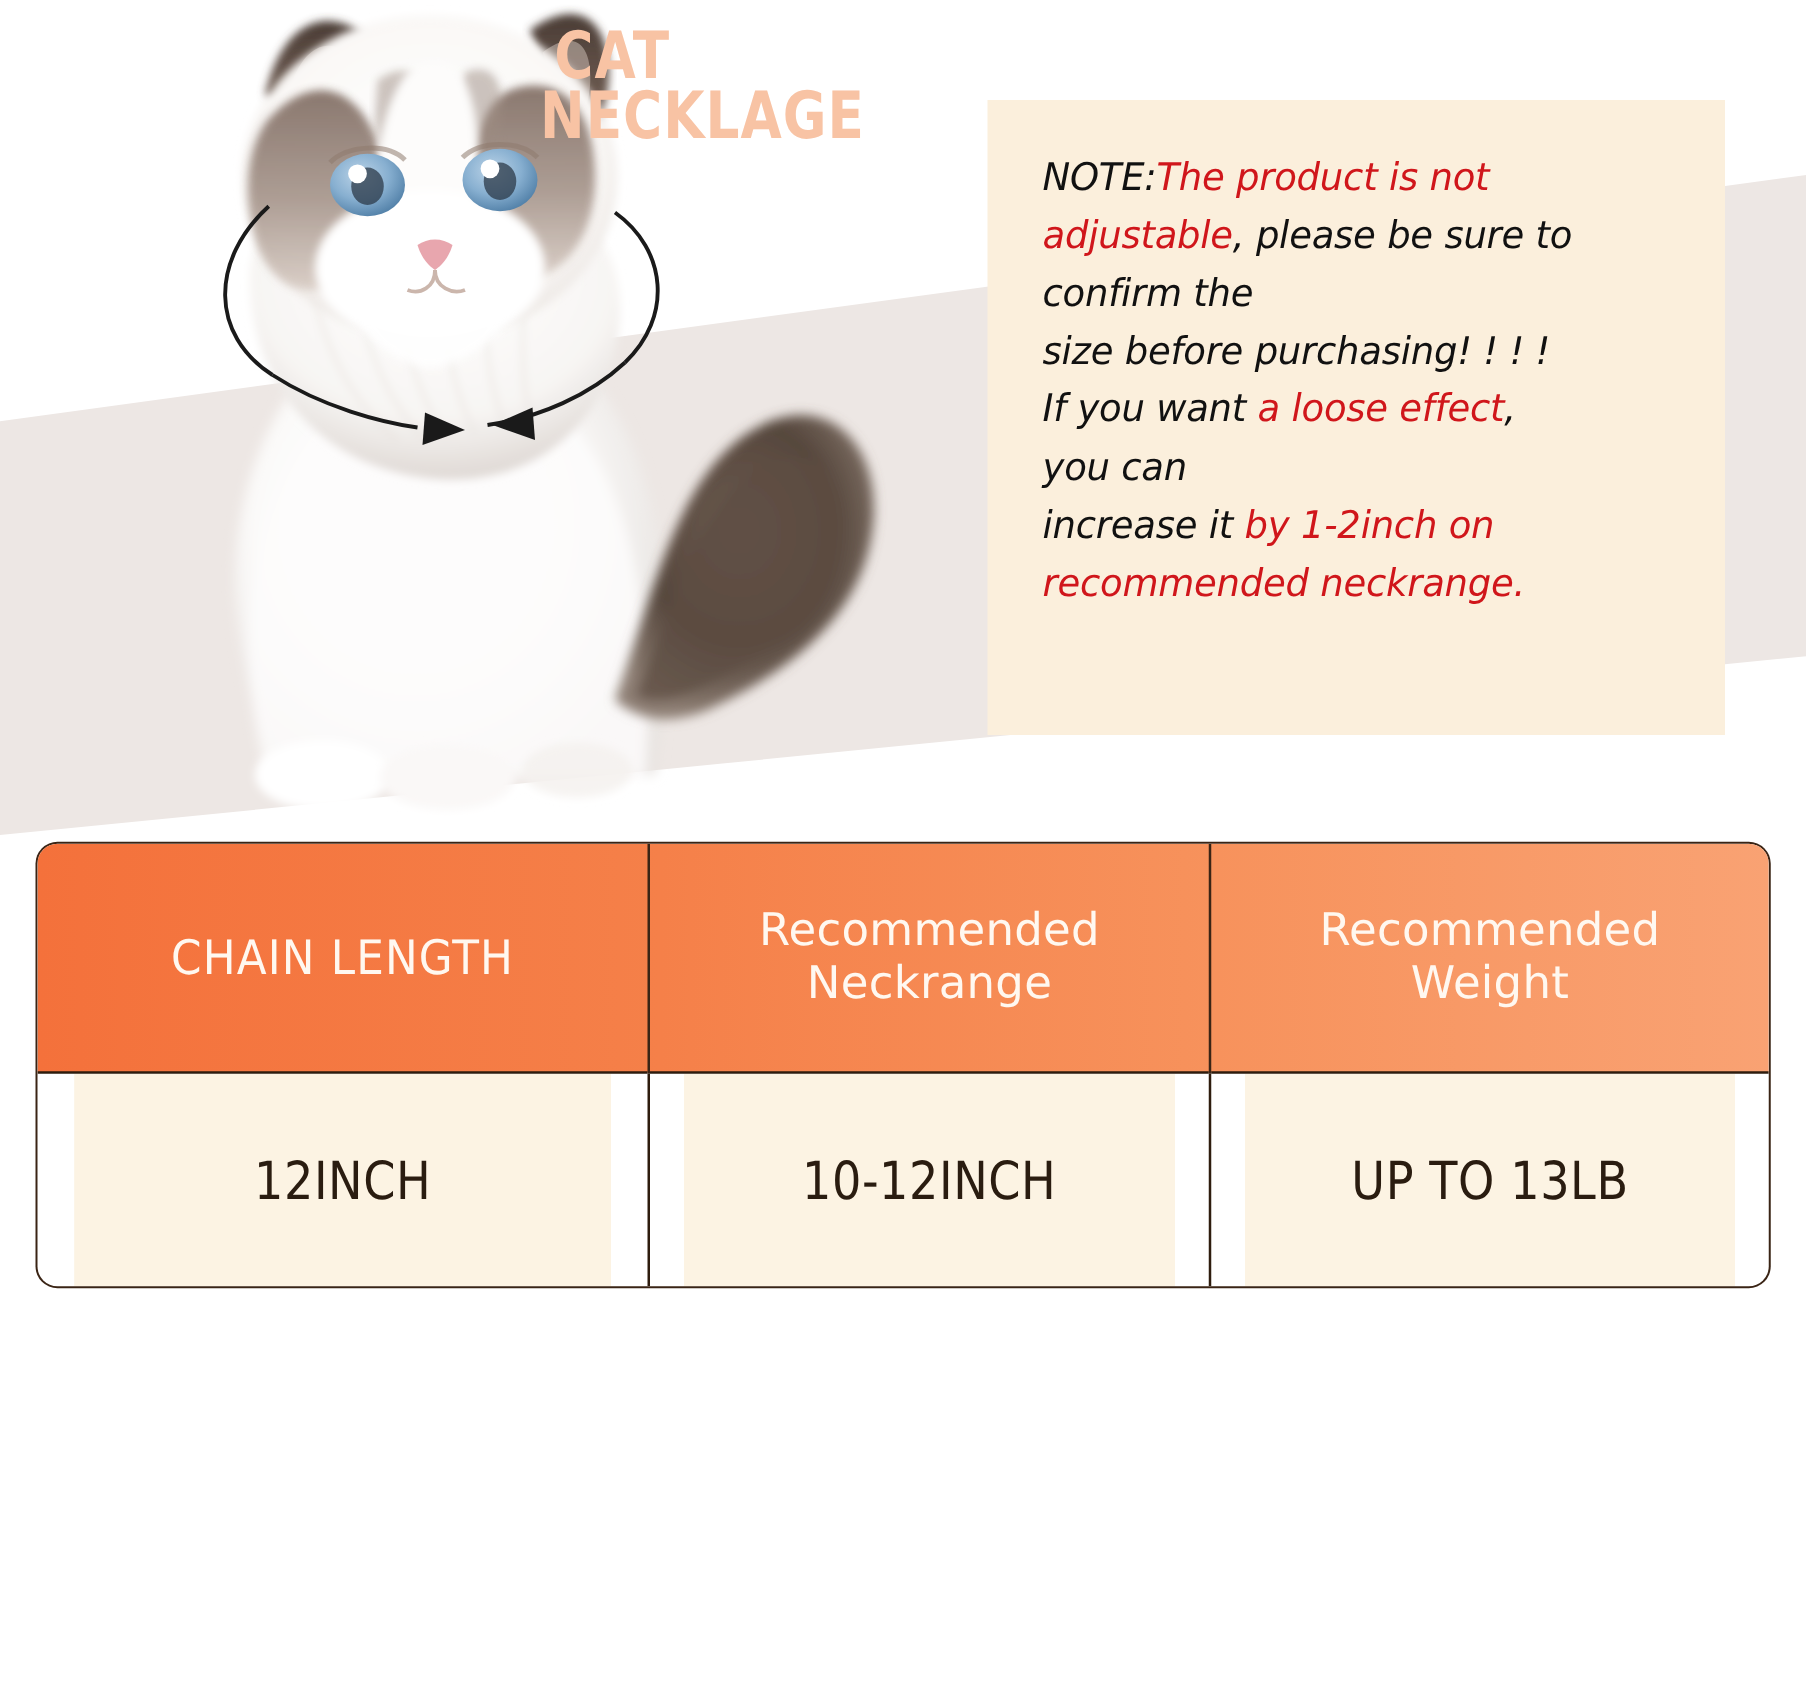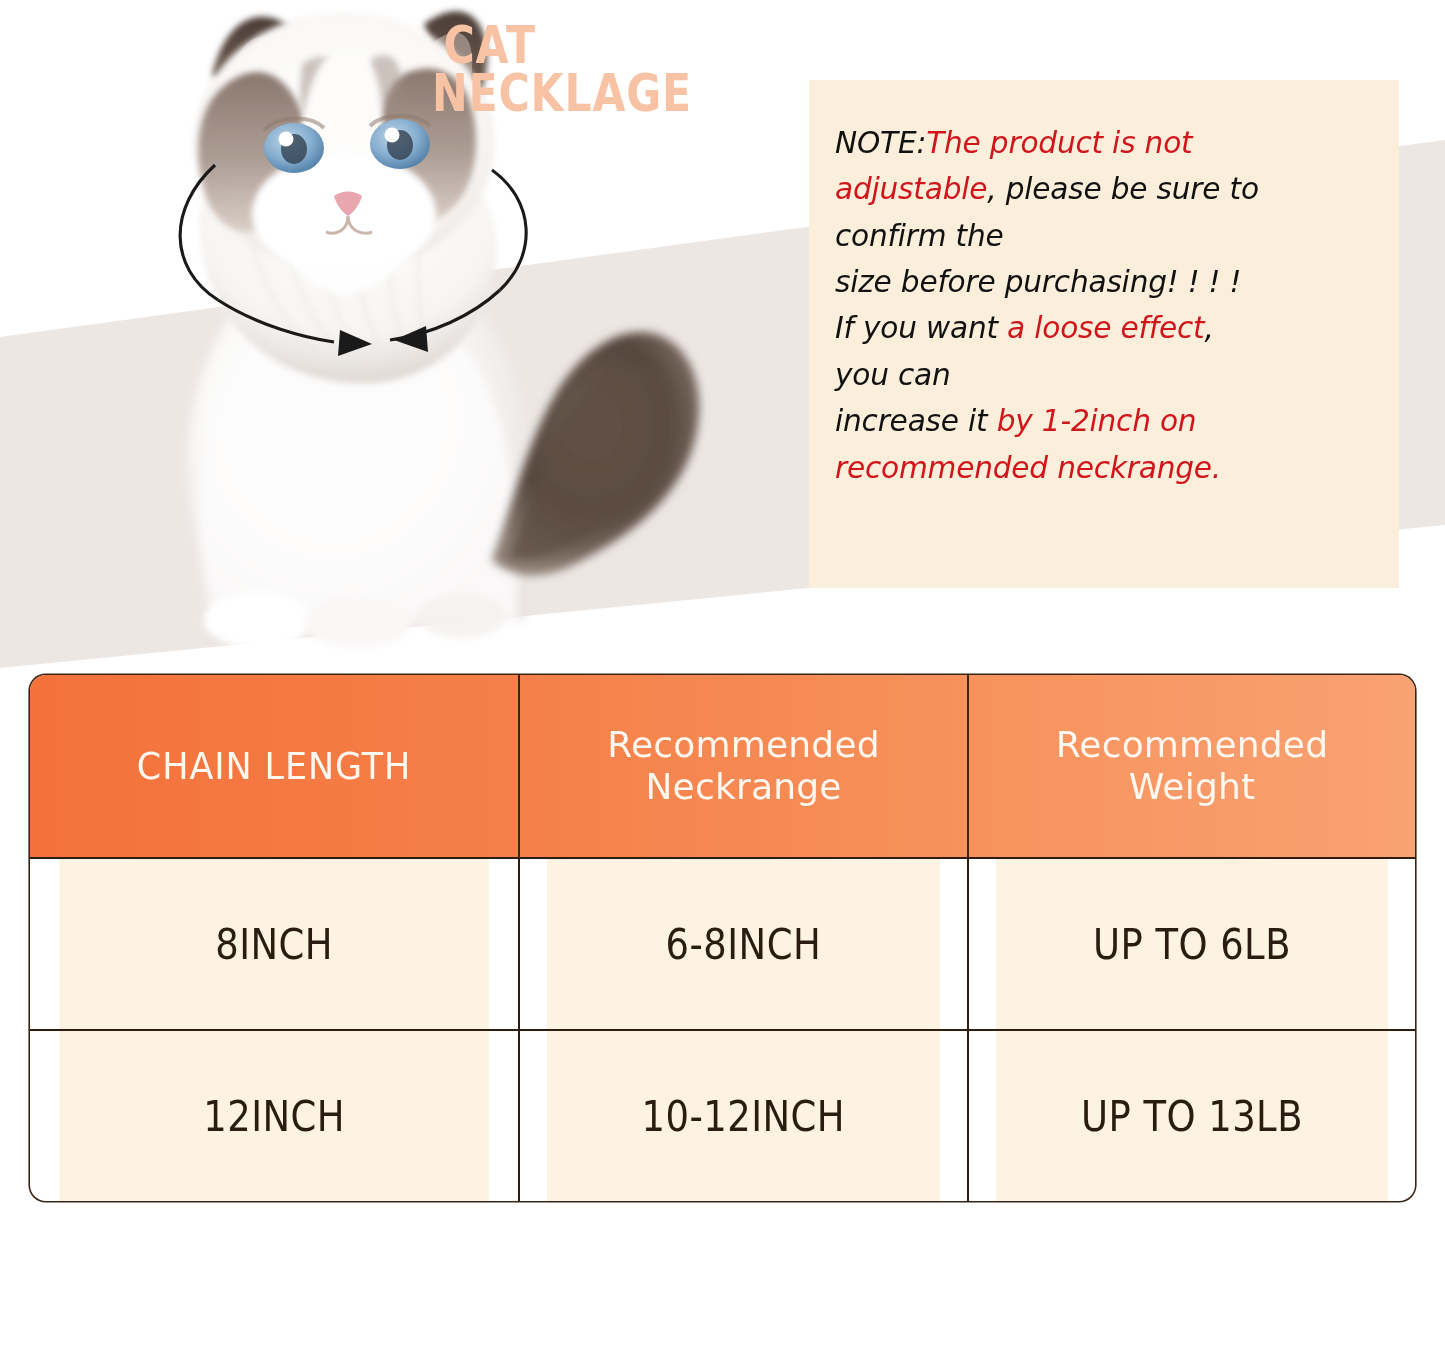--- a/index.html
+++ b/index.html
@@ -16,21 +16,21 @@
 
   #title-block{position:absolute;left:420px;top:22px;width:300px;z-index:4;
      font-family:"DejaVu Sans",sans-serif;font-weight:bold;
      font-size:52px;line-height:0.92;letter-spacing:1px;
      color:#F8C3A4;text-align:left;transform:scaleX(0.82);transform-origin:left top;}
   #title-line1{display:block;padding-left:14px;}
   #title-line2{display:block;}
 
   
   #note-panel{position:absolute;left:790px;top:80px;width:590px;height:508px;
-     background:#FBEFDC;z-index:3;padding:40px 26px 0 26px;box-sizing:border-box;margin-left:19px;}
+     background:#FBEFDC;z-index:3;padding:40px 26px 0 44px;box-sizing:border-box;}
   #note-text{font-family:"DejaVu Sans",sans-serif;font-style:italic;
      font-size:30.5px;line-height:1.52;color:#111;letter-spacing:-0.2px;
      transform:scaleX(0.97);transform-origin:left top;}
   .red{color:#D0161B;}
 
   
   #size-table{position:absolute;left:30px;top:675px;width:1385px;
      border-collapse:collapse;border-spacing:0;z-index:5;
      border-radius:16px;overflow:hidden;
      box-shadow:0 0 0 1.6px #3A2415;}
@@ -241,23 +241,18 @@
         <span class="th-l2">Neckrange</span>
       </th>
       <th>
         <span class="th-l1">Recommended</span>
         <span class="th-l2">Weight</span>
       </th>
     </tr>
   </thead>
   <tbody>
     <tr>
-      <td>8INCH</td>
-      <td>6-8INCH</td>
-      <td>UP TO 6LB</td>
-    </tr>
-    <tr>
       <td>12INCH</td>
       <td>10-12INCH</td>
       <td>UP TO 13LB</td>
     </tr>
   </tbody>
 </table>
 
 </body></html>

